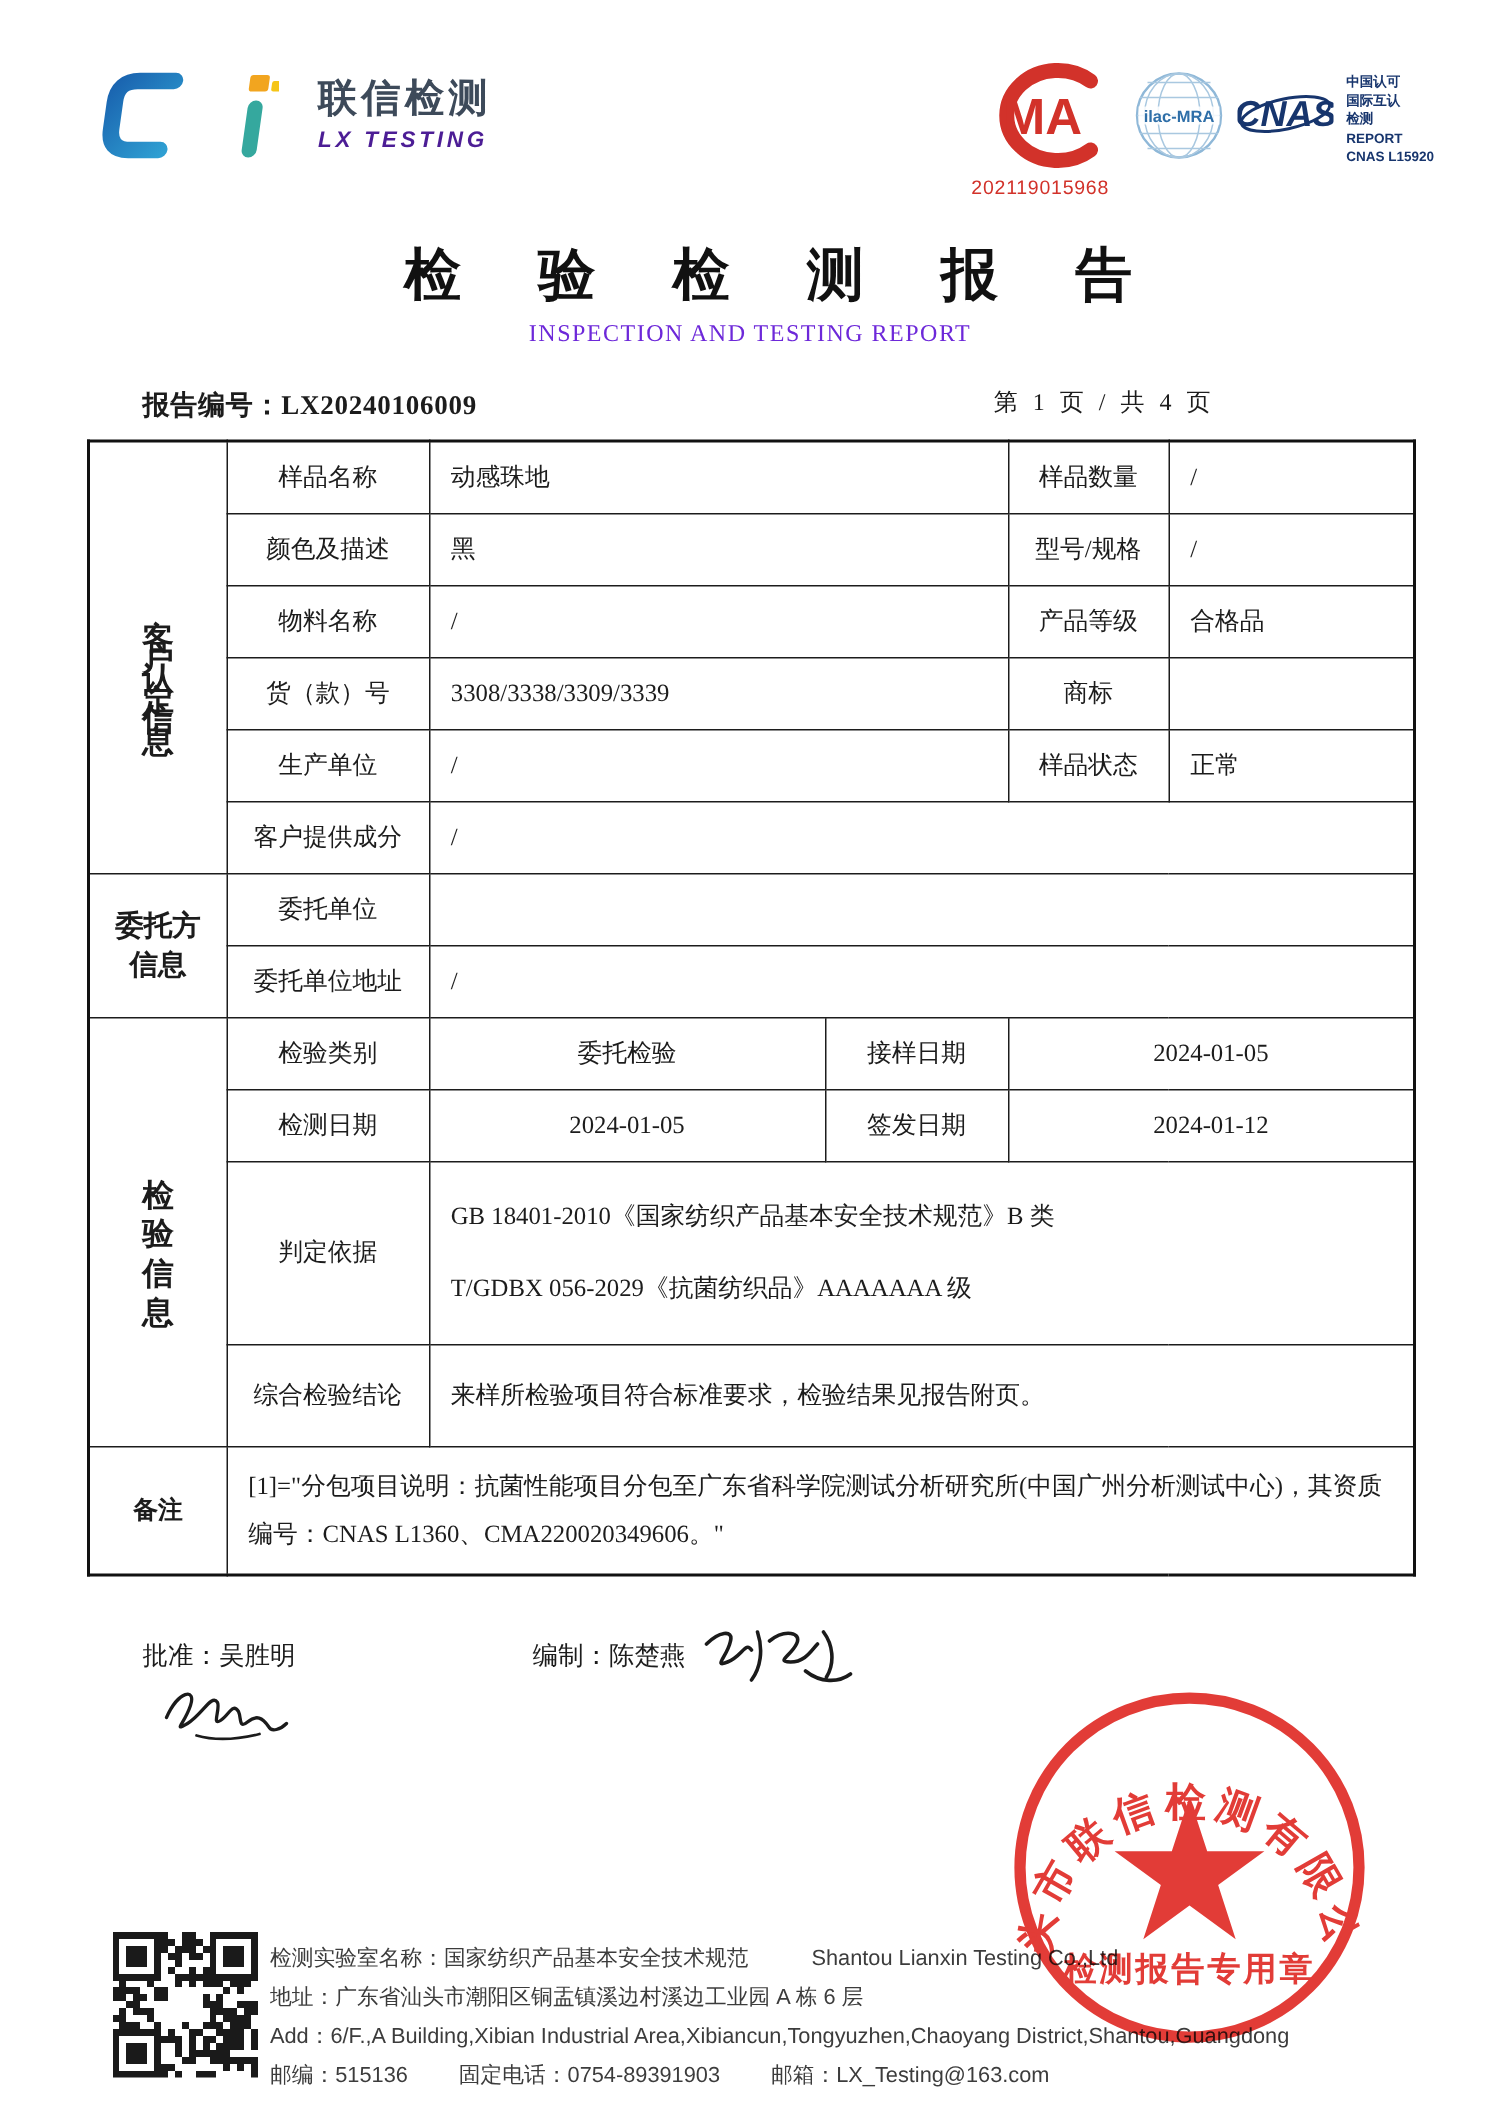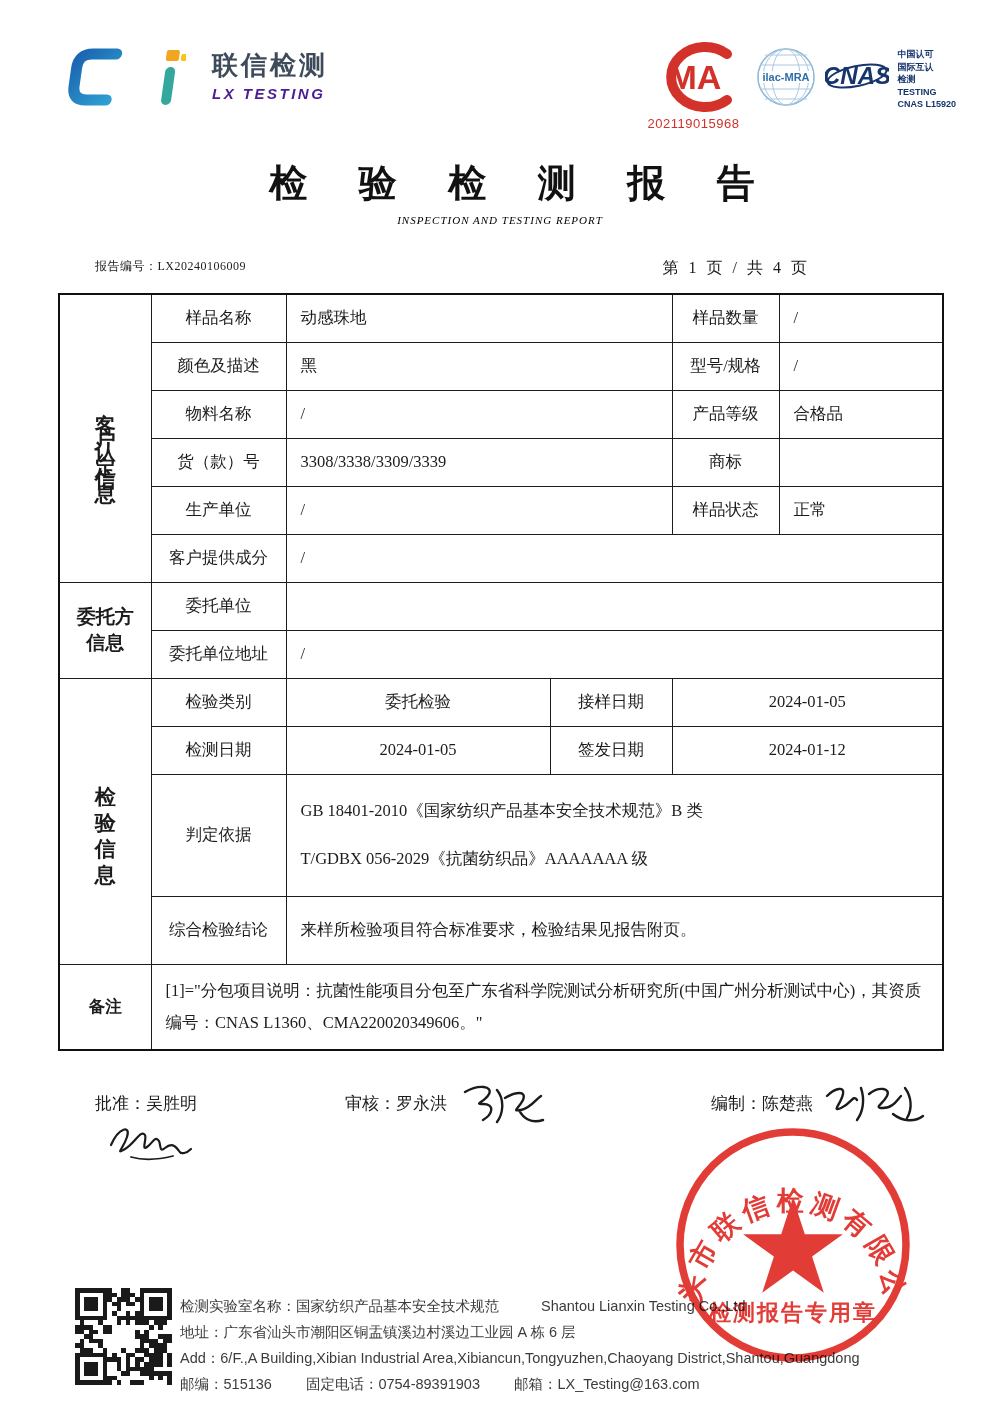--- a/index.html
+++ b/index.html
@@ -22,26 +22,26 @@
   .cnas-wrap { margin-top:8px; }
   .cnas-side { margin-top:8px; font-family:"Liberation Sans",sans-serif; color:#17356d; font-size:9px; font-weight:bold; line-height:12.5px; }
 
   
   .title-cn {
     position:absolute; top:158px; left:16px; width:100%; text-align:center;
     font-size:38px; font-weight:bold; letter-spacing:8px; word-spacing:26px; color:#111;
   }
   .title-en {
     position:absolute; top:214px; left:0; width:100%; text-align:center;
-    font-size:11px; letter-spacing:1px; color:#000000;font-style:italic;
+    font-size:16px; letter-spacing:1px; color:#6d28d9;
   }
 
   
   .meta { position:absolute; top:258px; left:95px; right:95px; display:flex; justify-content:space-between; }
-  .meta .no { font-size:12px; font-weight:normal; letter-spacing:0.5px; }
+  .meta .no { font-size:18px; font-weight:bold; letter-spacing:0.5px; }
   .meta .pg { font-size:16px; letter-spacing:3px; margin-right:95px; }
 
   
   table.report { position:absolute; left:58px; top:293px; width:884px; border-collapse:collapse; table-layout:fixed; }
   table.report td { border:1.6px solid #1c1c1c; font-size:16.5px; vertical-align:middle; overflow:hidden; }
   table.report { border:2.5px solid #111; }
   td.glabel { text-align:center; font-weight:bold; font-size:21px;margin-top:48px; }
   td.vglabel div { writing-mode:vertical-rl; text-orientation:upright; margin:0 auto; font-weight:bold; font-size:21px; }
   td.flabel { text-align:center; }
   td.fvalue { padding-left:14px; text-align:left; }
@@ -122,21 +122,21 @@
     <div class="cnas-wrap">
       <svg width="64" height="56" viewBox="0 0 64 56">
         <text x="32" y="36" text-anchor="middle" font-family="Liberation Sans, sans-serif" font-weight="bold" font-style="italic" font-size="24" fill="#17356d">CNAS</text>
         <ellipse cx="32" cy="28" rx="30" ry="10" fill="none" stroke="#17356d" stroke-width="2" transform="rotate(-12 32 28)"></ellipse>
       </svg>
     </div>
     <div class="cnas-side">
       <div>中国认可</div>
       <div>国际互认</div>
       <div>检测</div>
-      <div>TESTING</div>
+      <div>REPORT</div>
       <div>CNAS L15920</div>
     </div>
   </div>
 
   <div class="title-cn">检 验 检 测 报 告</div>
   <div class="title-en">INSPECTION AND TESTING REPORT</div>
 
   <div class="meta">
     <span class="no">报告编号：LX20240106009</span>
     <span class="pg">第 1 页 / 共 4 页</span>
@@ -236,26 +236,20 @@
       </tr>
     </tbody>
   </table>
 
   <div class="signs">
     <div class="sig-group sg-approve">
       <span class="sig-label"><span>批准：</span><span>吴胜明</span></span>
       <svg class="sig-svg" width="96" height="52" viewBox="0 0 96 52">
         <path d="M 10,30 C 18,12 30,10 26,22 C 22,34 14,40 24,34 C 34,28 40,14 44,20 C 46,24 40,36 46,32 C 52,28 54,20 58,26 C 60,30 58,38 64,33 C 70,28 74,30 78,36 C 80,40 86,38 90,34" fill="none" stroke="#1b1b1b" stroke-width="2.2" stroke-linecap="round"></path>
         <path d="M 30,42 C 44,46 60,44 72,41" fill="none" stroke="#1b1b1b" stroke-width="1.8" stroke-linecap="round"></path>
-      </svg>
-    </div>
-    <div class="sig-group sg-review">
-      <span class="sig-label"><span>审核：</span><span>罗永洪</span></span>
-      <svg class="sig-svg" width="100" height="54" viewBox="0 0 100 54">
-        <path d="M 12,14 C 26,6 40,8 36,16 C 32,24 20,26 30,26 C 42,26 40,36 30,42 M 44,12 C 52,22 50,36 44,44 M 52,20 C 62,14 74,12 70,22 C 66,30 58,34 68,32 C 78,30 82,22 88,18 M 66,32 C 70,40 78,46 90,42" fill="none" stroke="#1b1b1b" stroke-width="2.4" stroke-linecap="round"></path>
       </svg>
     </div>
     <div class="sig-group sg-prepare">
       <span class="sig-label"><span>编制：</span><span>陈楚燕</span></span>
       <svg class="sig-svg" width="110" height="54" viewBox="0 0 110 54">
         <path d="M 8,18 C 16,10 26,8 24,16 C 22,26 12,34 22,30 C 32,26 34,16 38,22 M 42,10 C 46,22 44,34 38,42 M 50,16 C 60,8 72,10 68,18 C 64,26 54,30 64,30 C 74,30 78,22 82,18 M 86,10 C 92,18 94,30 88,40 M 74,36 C 84,44 96,44 104,38" fill="none" stroke="#1b1b1b" stroke-width="2.4" stroke-linecap="round"></path>
       </svg>
     </div>
   </div>
 

